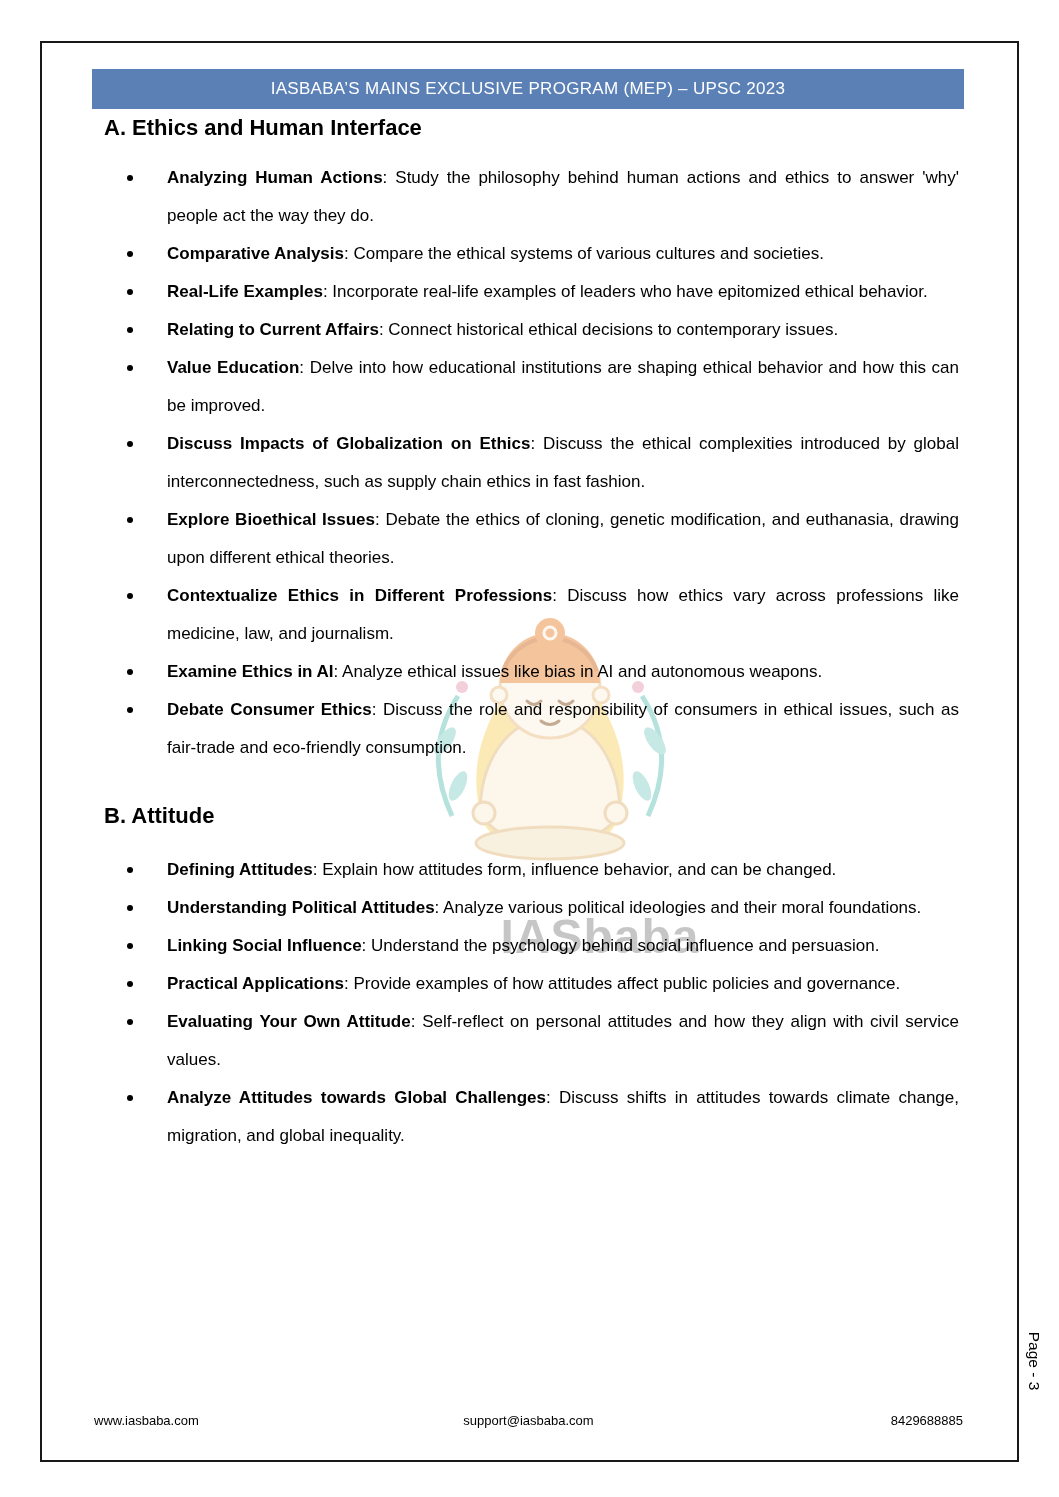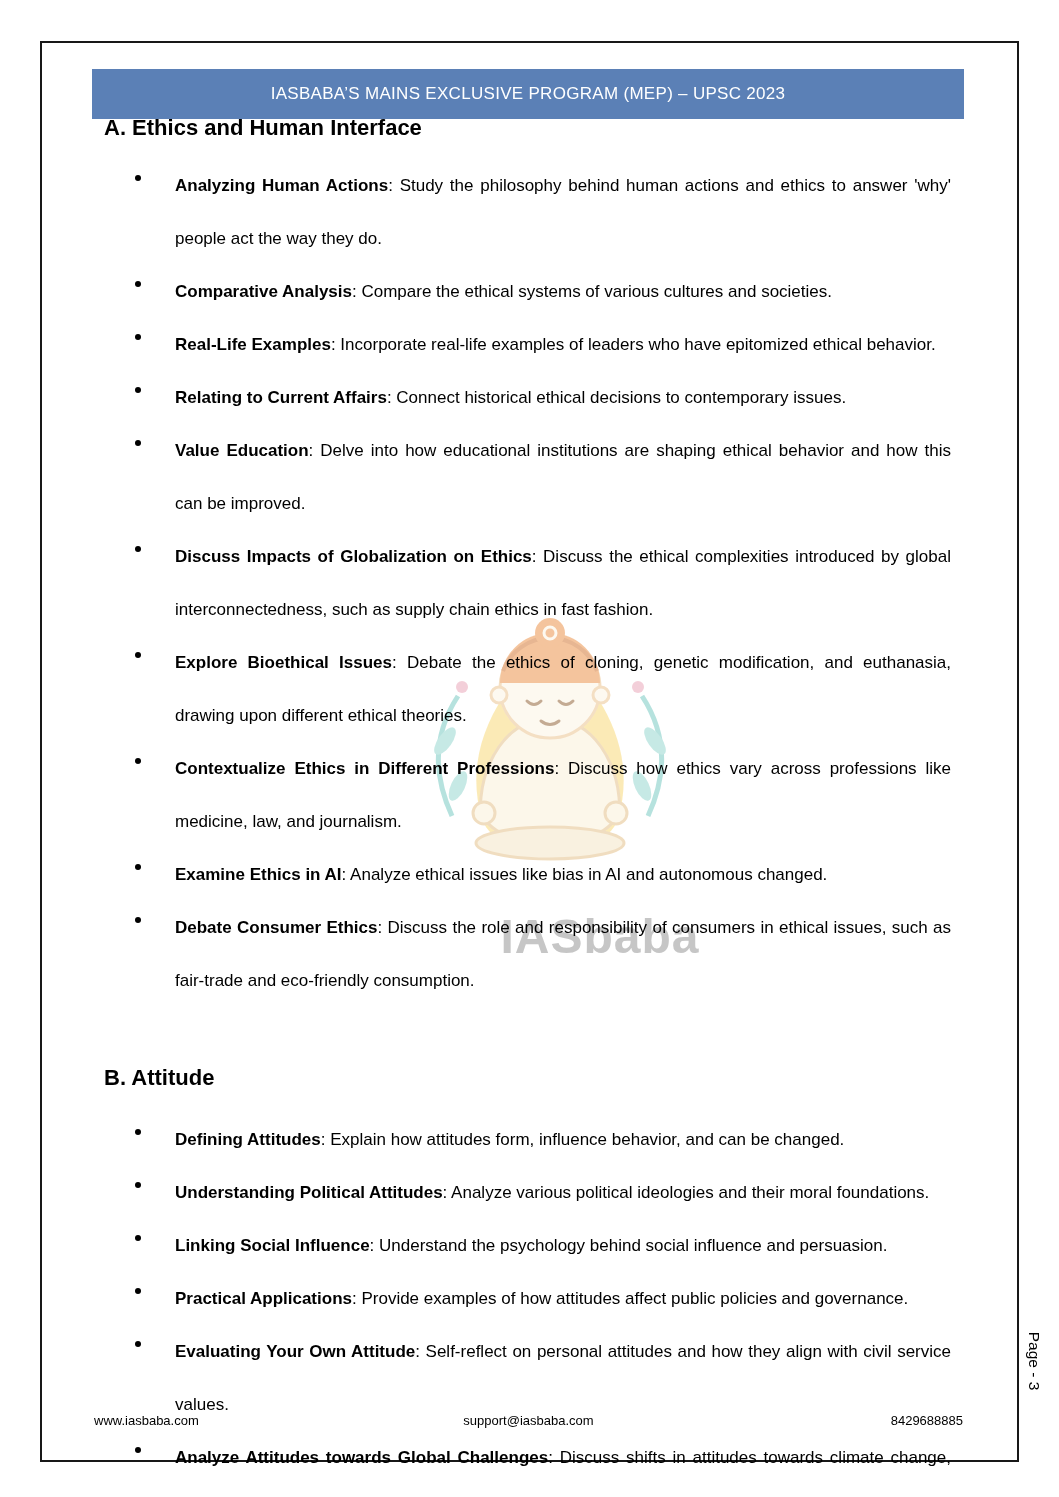--- a/index.html
+++ b/index.html
@@ -15,45 +15,45 @@
   }
   .border-box {
     position: absolute;
     left: 40px; top: 41px;
     width: 979px; height: 1421px;
     border: 2px solid #181818;
   }
   .header-bar {
     position: absolute;
     left: 50px; right: 53px; top: 26px;
-    height: 50px;
+    height: 40px;
     background: #5b80b6;
     color: #ffffff;
     display: flex;
     align-items: center;
     justify-content: center;
     font-size: 17px;
     letter-spacing: 0.3px;
   }
   .content {
     position: absolute;
     left: 62px; right: 58px; top: 66px;
     z-index: 2;
   }
   .section-heading {
     font-size: 22px;
     font-weight: bold;
     margin: 6px 0 18px 0;
   }
-  .section-heading.b { margin: 58px 0 22px 0; }
+  .section-heading.b { margin: 36px 0 22px 0; }
   ul.bullet-list {
     list-style: none;
-    margin: 8px; padding: 0;
+    margin: 0; padding: 0;
     font-size: 17px;
-    line-height: 53px;
+    line-height: 38px;
   }
   ul.bullet-list li {
     position: relative;
     padding-left: 63px;
     text-align: justify;
   }
   ul.bullet-list li .bullet {
     position: absolute;
     left: 23px; top: 16px;
     width: 6px; height: 6px;
@@ -150,21 +150,21 @@
 
       <ul class="bullet-list">
         <li><span class="bullet"></span><b>Analyzing Human Actions</b><span>: Study the philosophy behind human actions and ethics to answer 'why' people act the way they do.</span></li>
         <li><span class="bullet"></span><b>Comparative Analysis</b><span>: Compare the ethical systems of various cultures and societies.</span></li>
         <li><span class="bullet"></span><b>Real-Life Examples</b><span>: Incorporate real-life examples of leaders who have epitomized ethical behavior.</span></li>
         <li><span class="bullet"></span><b>Relating to Current Affairs</b><span>: Connect historical ethical decisions to contemporary issues.</span></li>
         <li><span class="bullet"></span><b>Value Education</b><span>: Delve into how educational institutions are shaping ethical behavior and how this can be improved.</span></li>
         <li><span class="bullet"></span><b>Discuss Impacts of Globalization on Ethics</b><span>: Discuss the ethical complexities introduced by global interconnectedness, such as supply chain ethics in fast fashion.</span></li>
         <li><span class="bullet"></span><b>Explore Bioethical Issues</b><span>: Debate the ethics of cloning, genetic modification, and euthanasia, drawing upon different ethical theories.</span></li>
         <li><span class="bullet"></span><b>Contextualize Ethics in Different Professions</b><span>: Discuss how ethics vary across professions like medicine, law, and journalism.</span></li>
-        <li><span class="bullet"></span><b>Examine Ethics in AI</b><span>: Analyze ethical issues like bias in AI and autonomous changed.</span></li>
+        <li><span class="bullet"></span><b>Examine Ethics in AI</b><span>: Analyze ethical issues like bias in AI and autonomous weapons.</span></li>
         <li><span class="bullet"></span><b>Debate Consumer Ethics</b><span>: Discuss the role and responsibility of consumers in ethical issues, such as fair-trade and eco-friendly consumption.</span></li>
       </ul>
 
       <h2 class="section-heading b">B. Attitude</h2>
 
       <ul class="bullet-list">
         <li><span class="bullet"></span><b>Defining Attitudes</b><span>: Explain how attitudes form, influence behavior, and can be changed.</span></li>
         <li><span class="bullet"></span><b>Understanding Political Attitudes</b><span>: Analyze various political ideologies and their moral foundations.</span></li>
         <li><span class="bullet"></span><b>Linking Social Influence</b><span>: Understand the psychology behind social influence and persuasion.</span></li>
         <li><span class="bullet"></span><b>Practical Applications</b><span>: Provide examples of how attitudes affect public policies and governance.</span></li>

